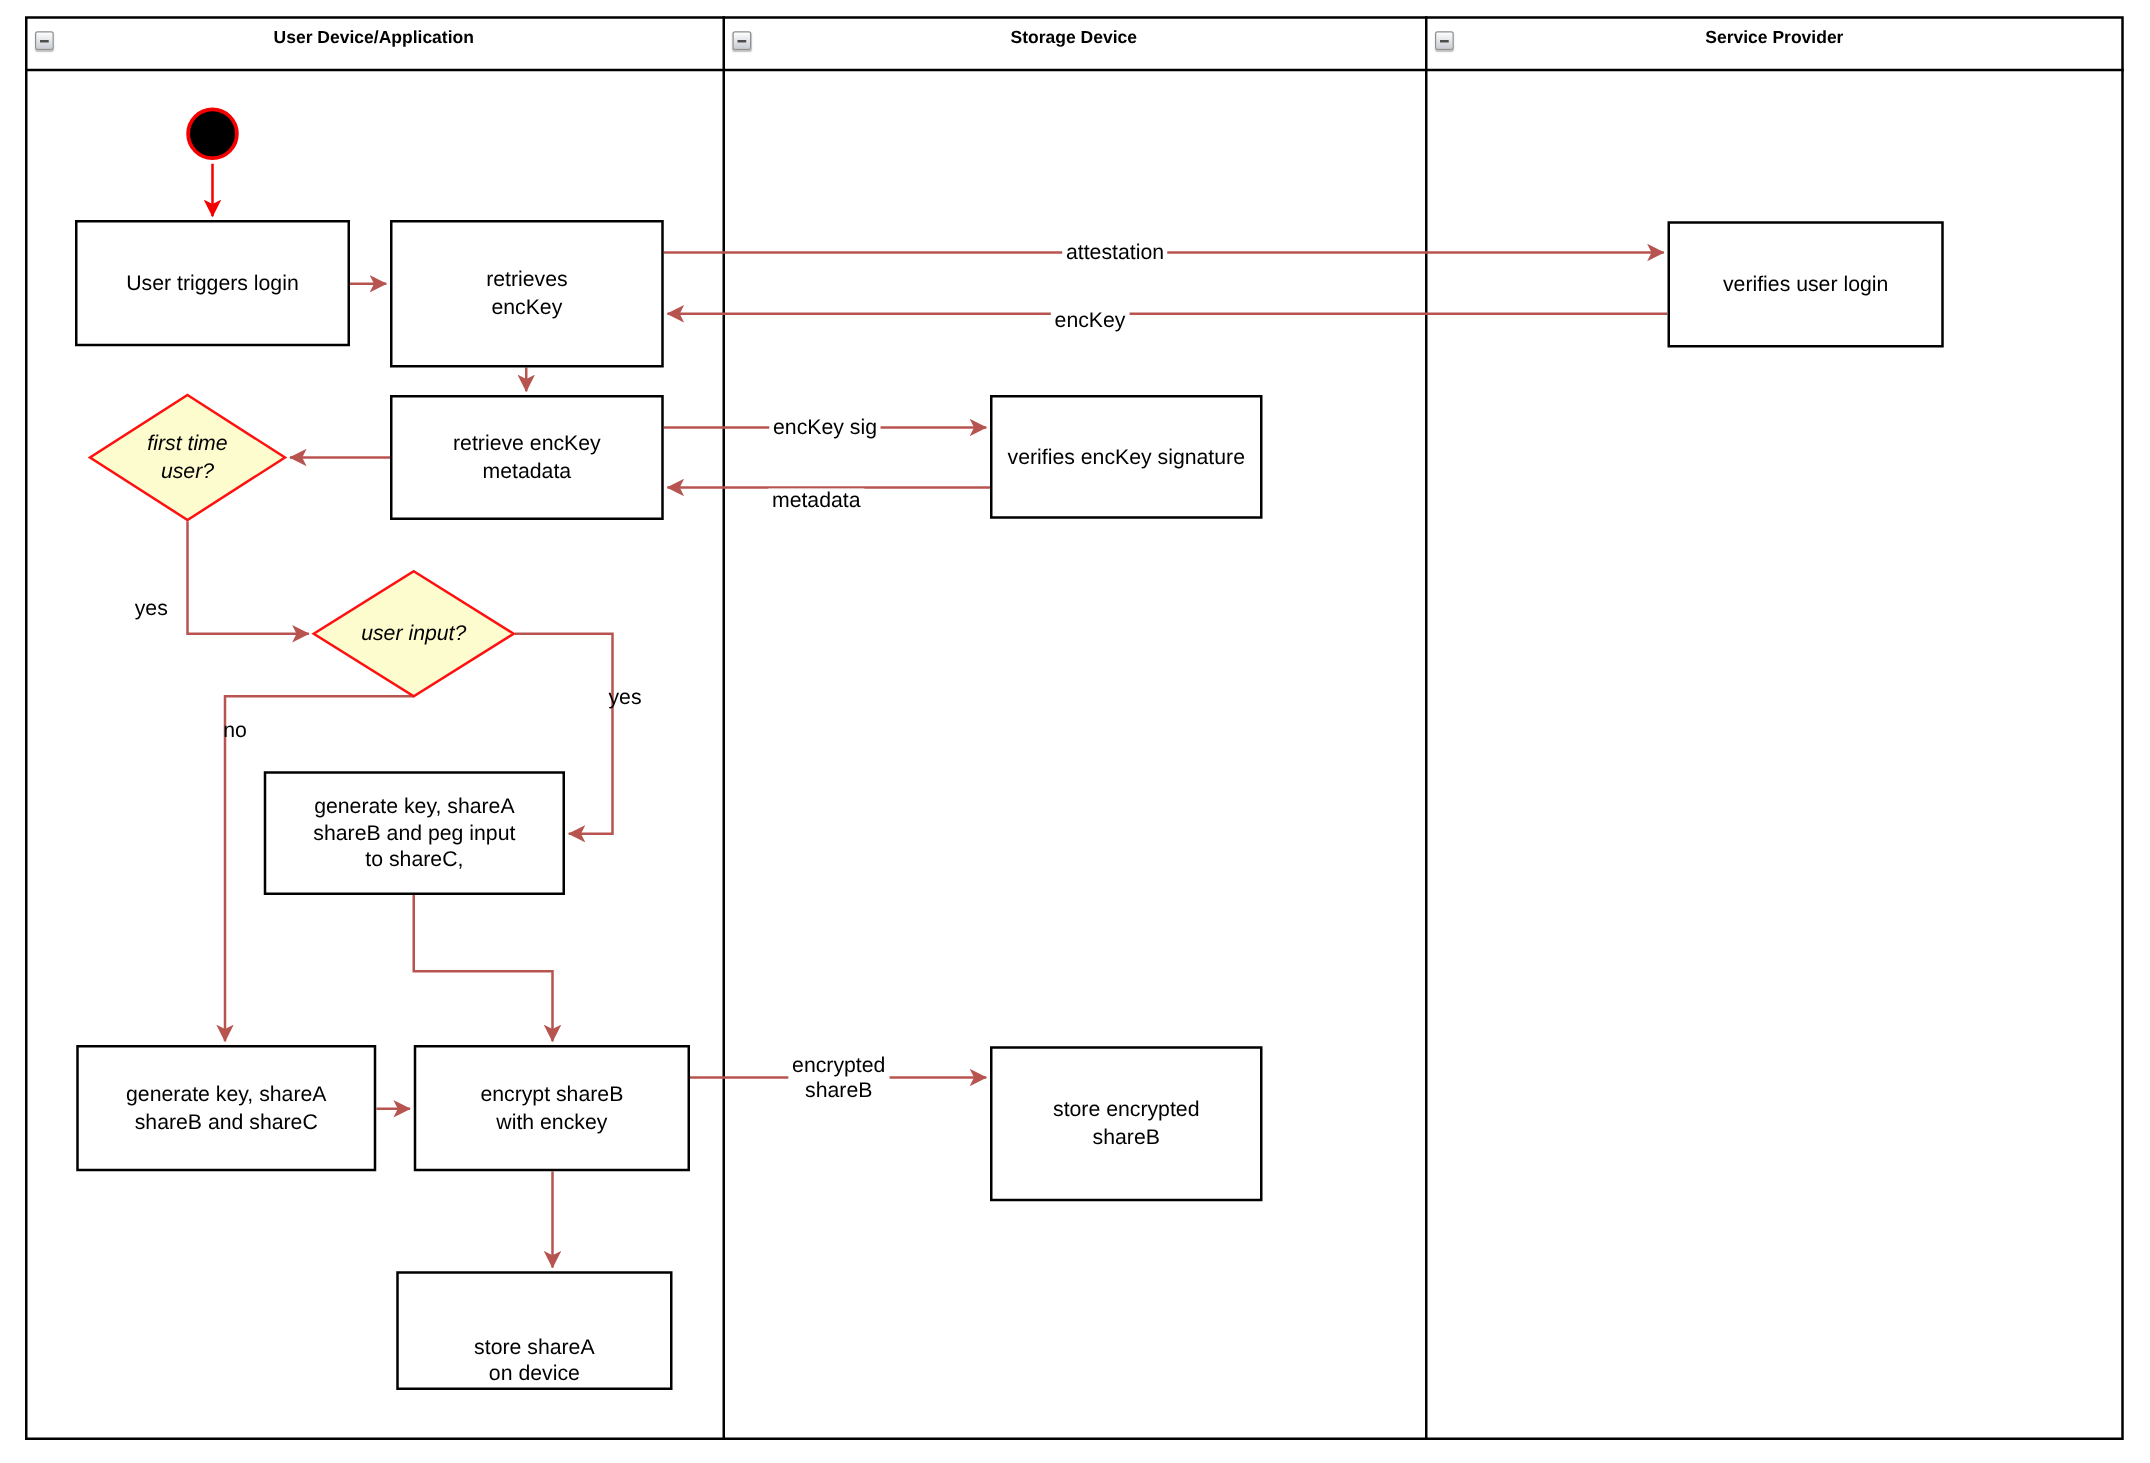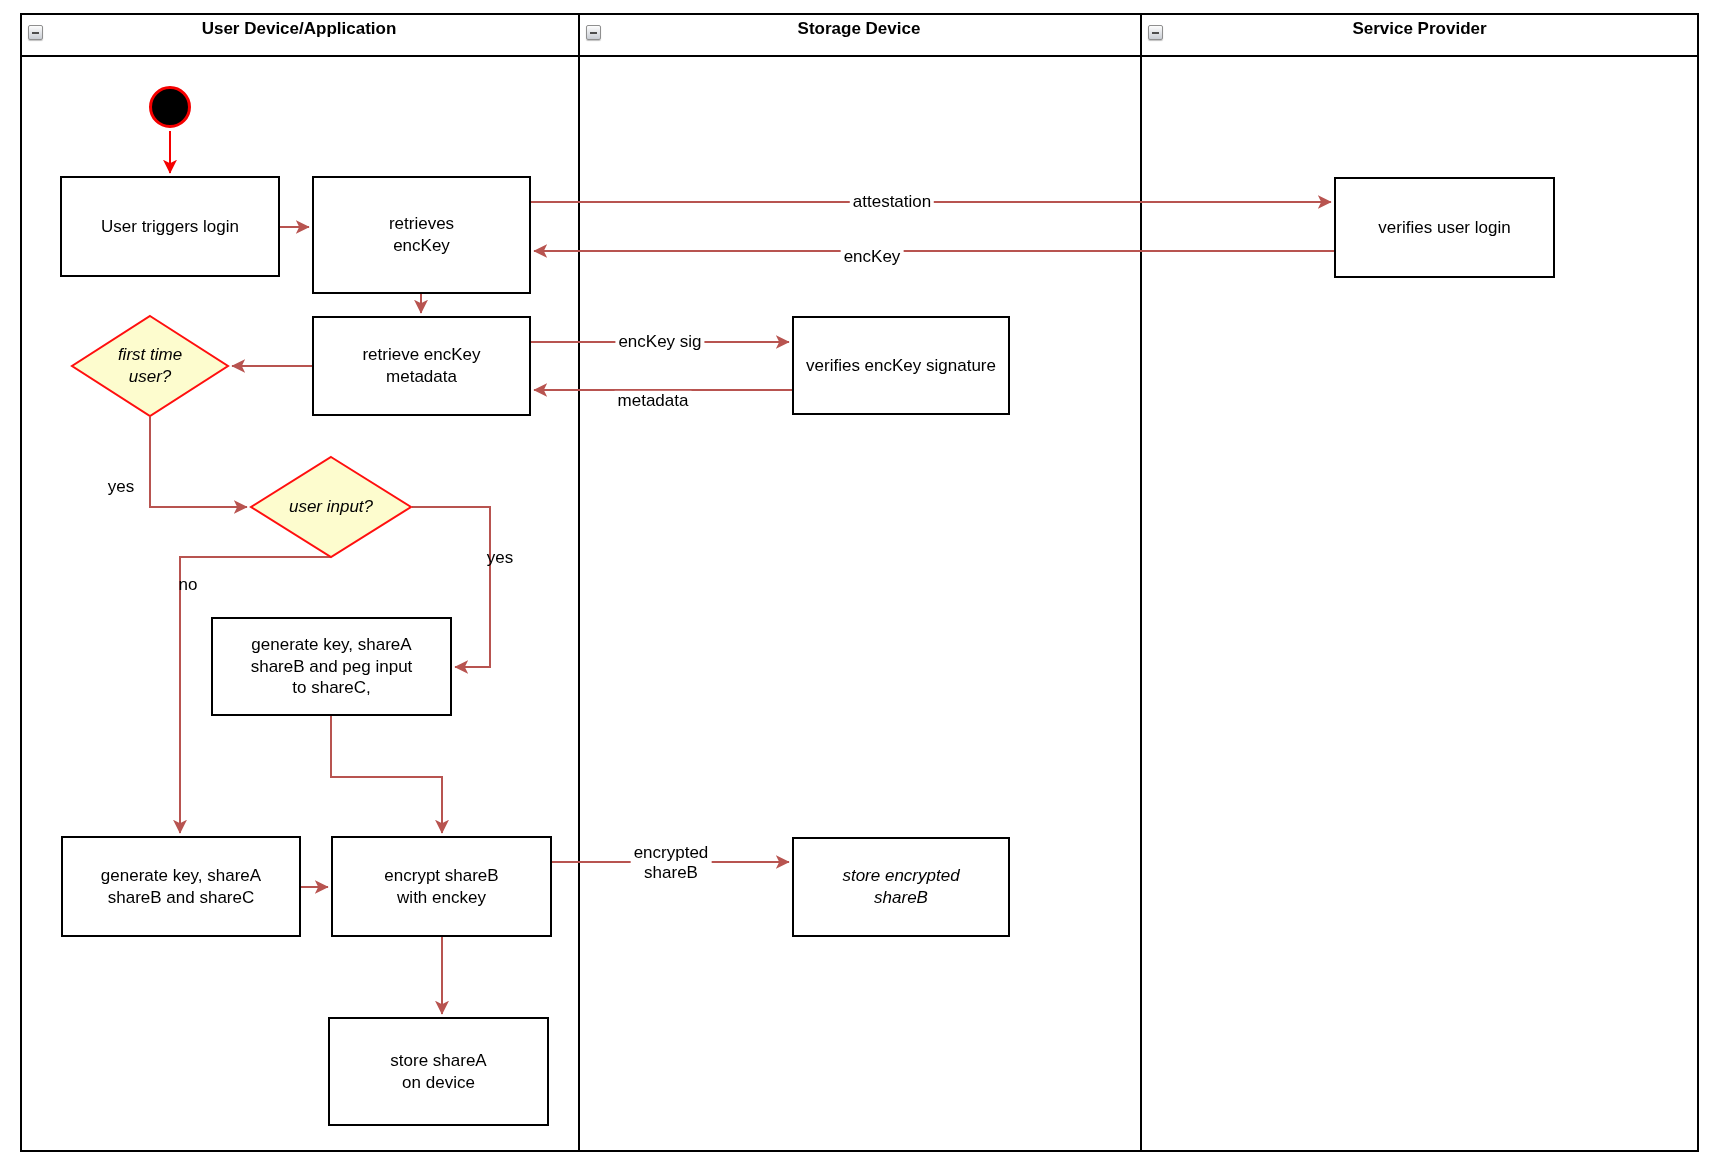--- a/index.html
+++ b/index.html
@@ -6,21 +6,21 @@
   .canvas{
     position:relative;width:1720px;height:1170px;background:#ffffff;
     font-family:"Liberation Sans","DejaVu Sans",sans-serif;color:#000;
     overflow:hidden;
   }
   .frame{position:absolute;left:20px;top:13px;width:1679px;height:1139px;
     border:2px solid #000;box-sizing:border-box;background:#fff;}
   .hline{position:absolute;background:#000;height:2px;}
   .vline{position:absolute;background:#000;width:2px;}
   .lane-title{position:absolute;top:13px;height:32px;display:flex;
-    align-items:center;justify-content:center;font-weight:bold;font-size:17px;}
+    align-items:center;justify-content:center;font-weight:bold;font-size:14px;}
   .collapse-btn{position:absolute;top:25px;width:15px;height:15px;
     border:1px solid #8f8f8f;border-radius:2px;
     background:linear-gradient(#fdfdfd,#c9cdd4);box-sizing:border-box;
     display:flex;align-items:center;justify-content:center;
     box-shadow:0 1px 1px rgba(0,0,0,.25);}
   .minus{width:7px;height:2px;background:#4d4d4d;}
   .node{position:absolute;border:2px solid #000;background:#fff;
     box-sizing:border-box;display:flex;align-items:center;justify-content:center;
     text-align:center;font-size:17px;line-height:1.28;}
   .node .node-label{white-space:pre-line;}
@@ -119,25 +119,25 @@
 to shareC,</span>
   </div>
   <div class="node" style="left:61px;top:836px;width:240px;height:101px;">
     <span class="node-label">generate key, shareA
 shareB and shareC</span>
   </div>
   <div class="node" style="left:331px;top:836px;width:221px;height:101px;">
     <span class="node-label">encrypt shareB
 with enckey</span>
   </div>
-  <div class="node" style="left:792px;top:837px;width:218px;height:100px;font-style:italic;">
+  <div class="node" style="left:792px;top:837px;width:218px;height:124px;">
     <span class="node-label">store encrypted
 shareB</span>
   </div>
-  <div class="node" style="left:328px;top:1017px;width:221px;height:109px;">
+  <div class="node" style="left:317px;top:1017px;width:221px;height:95px;align-items:flex-end;">
     <span class="node-label">store shareA
 on device</span>
   </div>
 
   <div class="decision" style="left:71px;top:315px;width:158px;height:102px;">
     <svg width="158" height="102">
       <polygon points="79,1 157,51 79,101 1,51" fill="#fdfcce" stroke="#ff0f0f" stroke-width="2"></polygon>
     </svg>
     <div class="node-label">first time
 user?</div>

